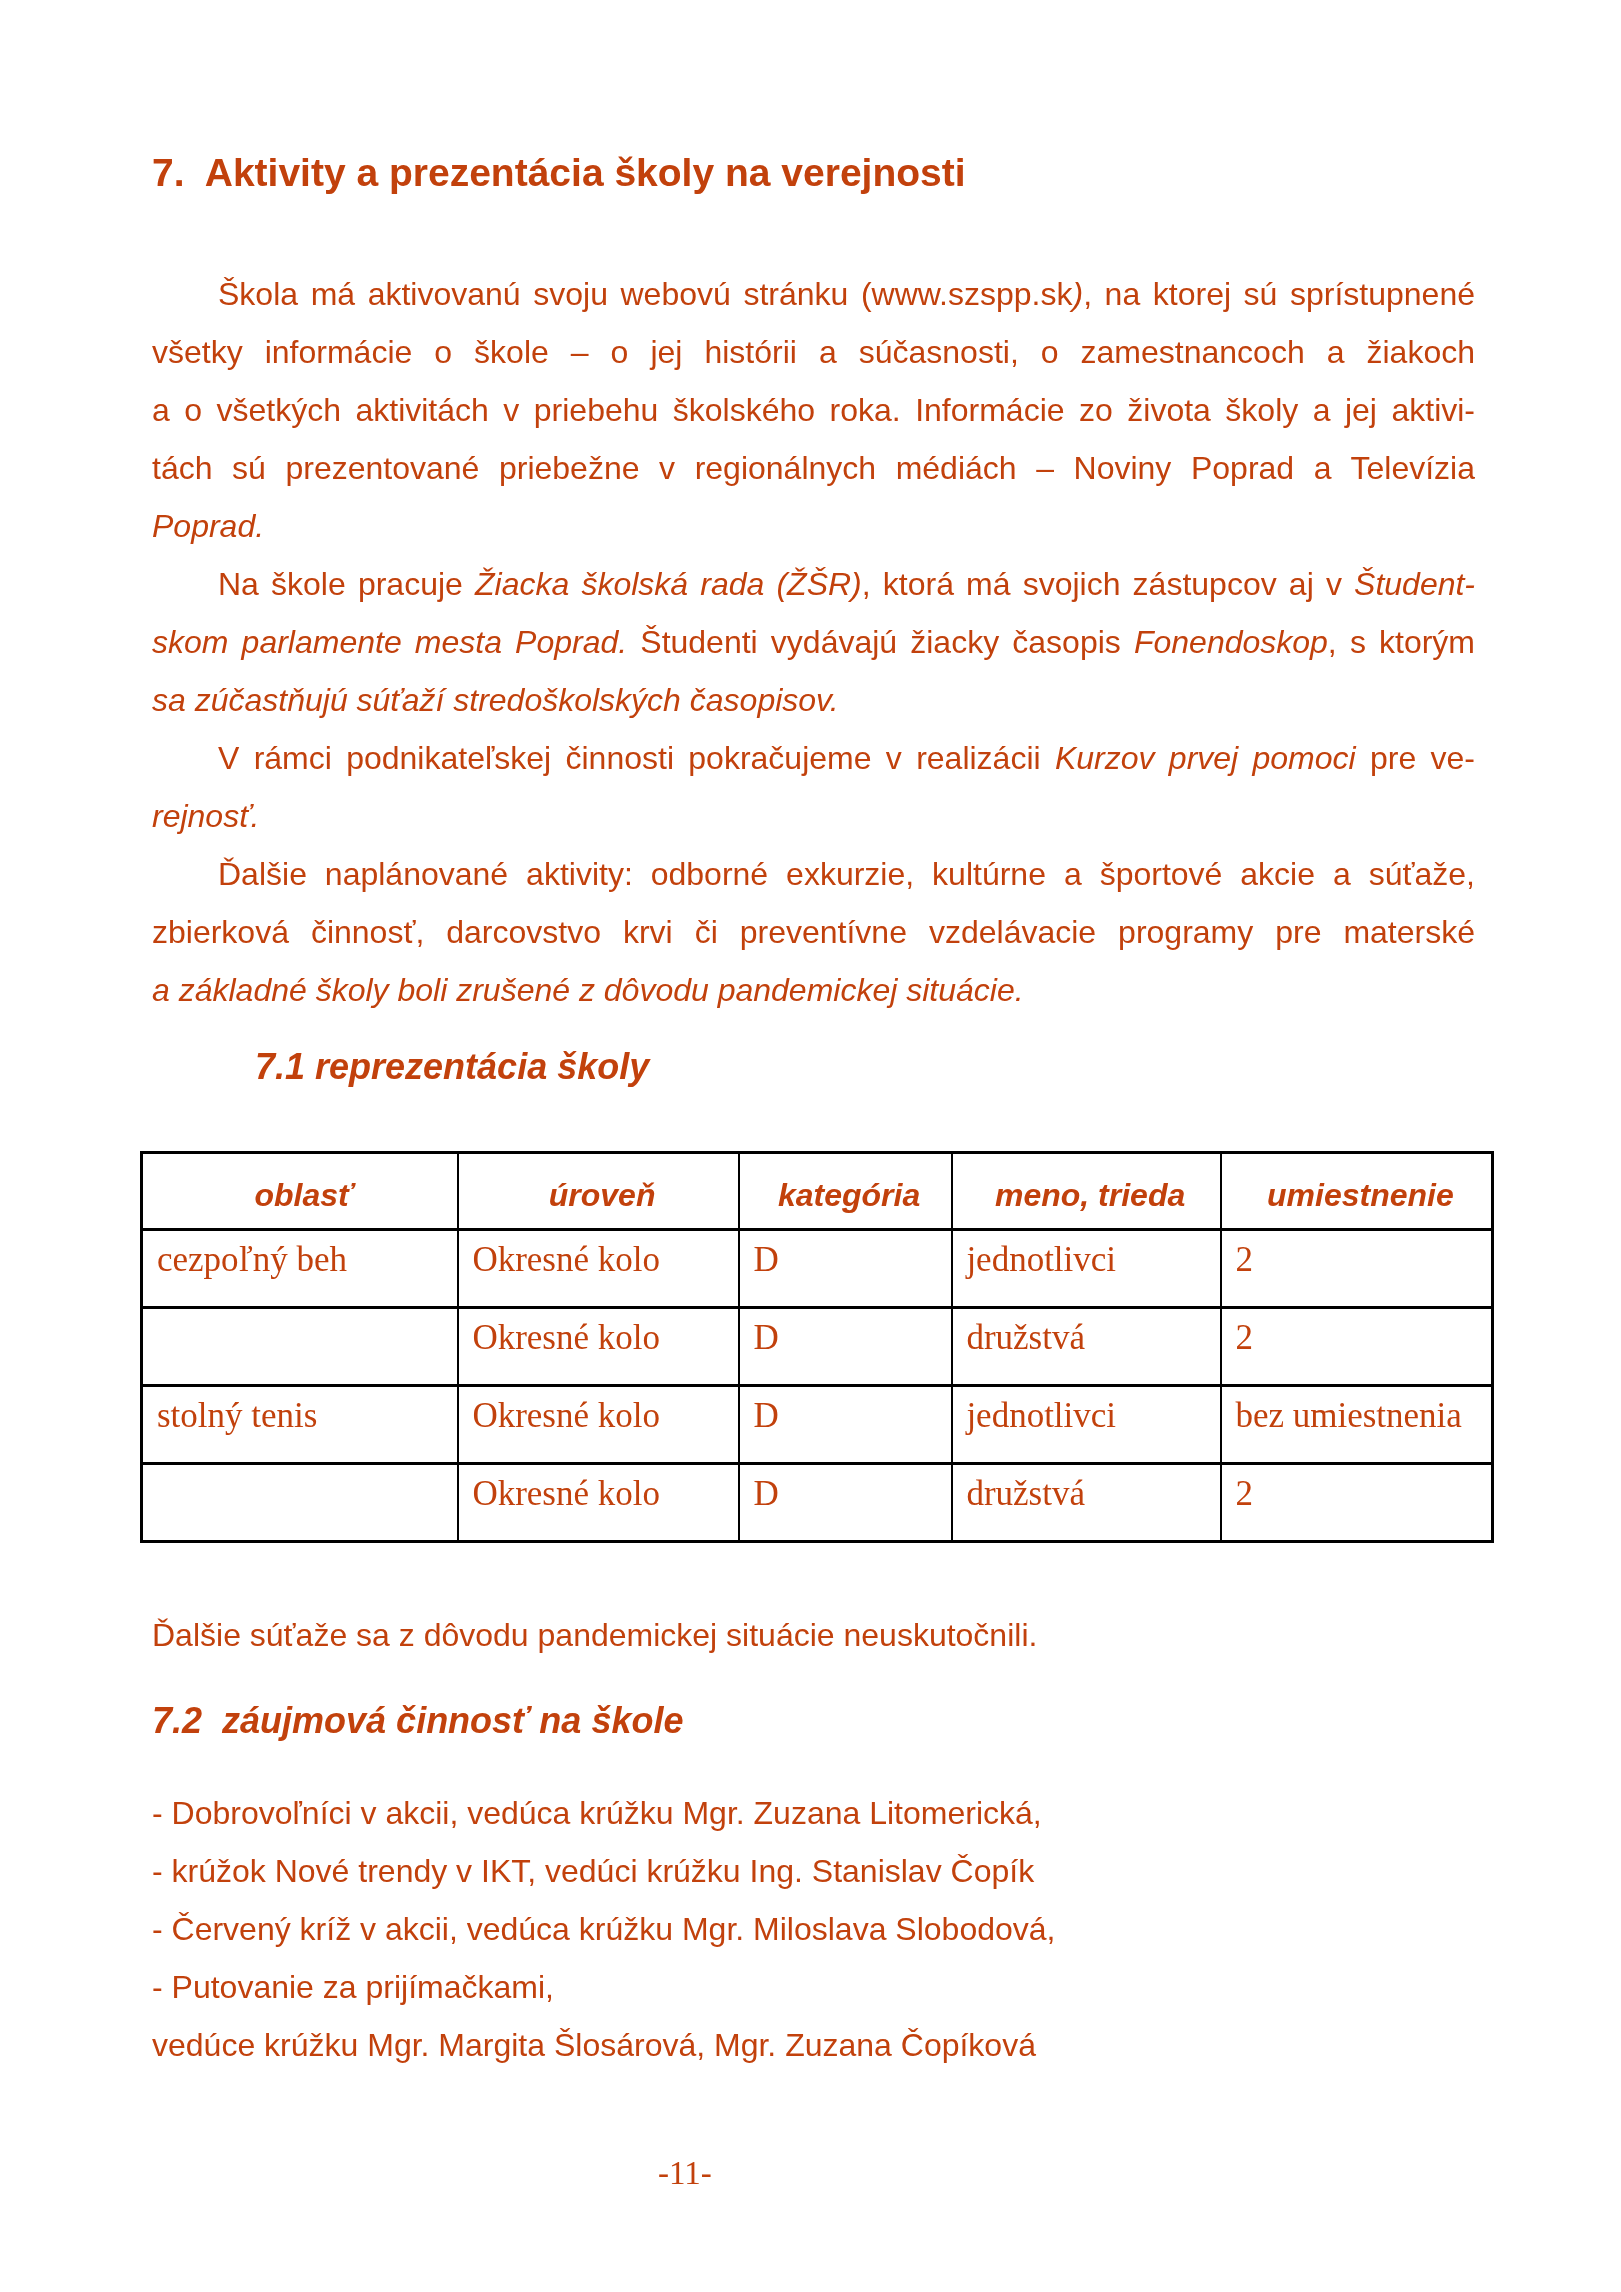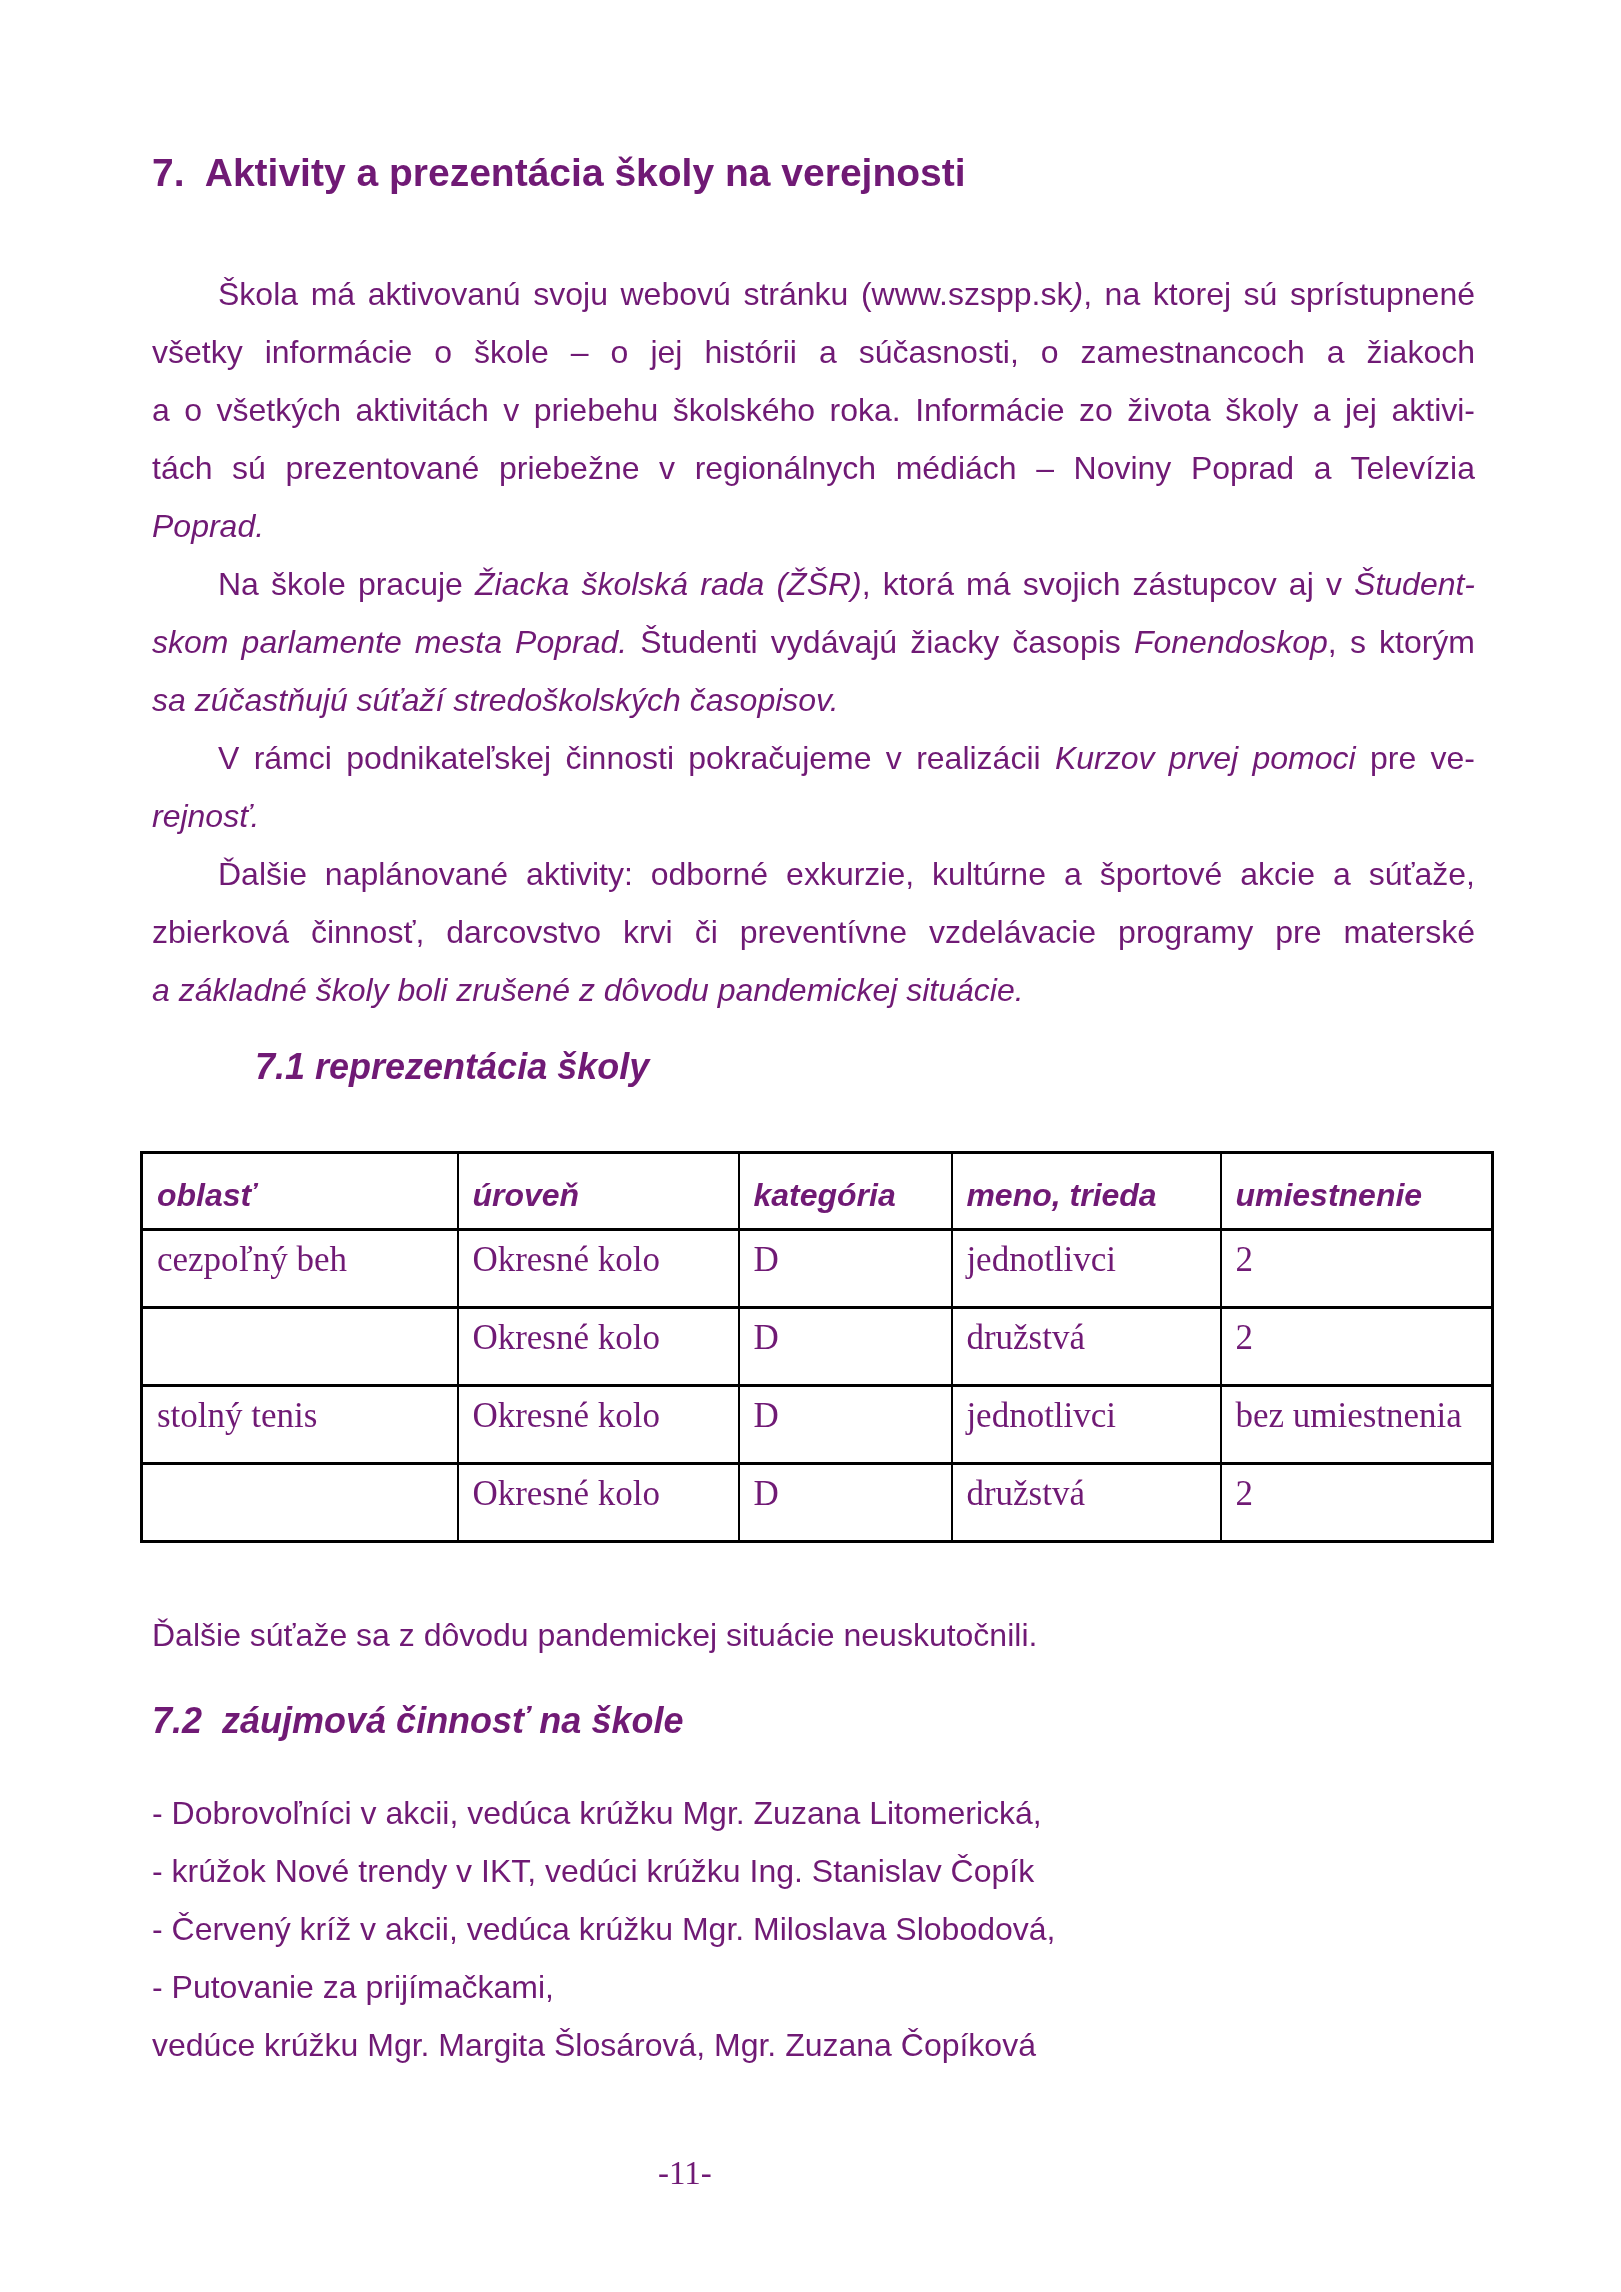--- a/index.html
+++ b/index.html
@@ -2,21 +2,21 @@
 <html lang="sk"><head>
 <meta charset="utf-8">
 <style>
   * { margin: 0; padding: 0; box-sizing: border-box; }
   html, body { background: #ffffff; }
   .page {
     position: relative;
     width: 1621px;
     height: 2293px;
     background: #ffffff;
-    color: #701a75;
+    color: #c2410c;
     padding: 147px 146px 0 152px;
     font-family: "Liberation Sans", sans-serif;
     overflow: hidden;
   }
   .h-main {
     font-size: 39px;
     font-weight: bold;
     line-height: 51px;
     margin-bottom: 67px;
   }
@@ -45,21 +45,21 @@
     width: 1350px;
     border: 3.9px solid #000;
   }
   table.rep th, table.rep td {
     border: 2.9px solid #000;
     border-bottom-width: 3.9px;
   }
   table.rep th {
     height: 77px;
     vertical-align: bottom;
-    text-align: left;
+    text-align: center;
     padding: 0 5.9px 13.7px 13.7px;
     font-weight: bold;
     font-style: italic;
     font-size: 32px;
     font-family: "Liberation Sans", sans-serif;
   }
   table.rep td {
     height: 78px;
     vertical-align: top;
     padding: 7.8px 5.9px 0 13.7px;

